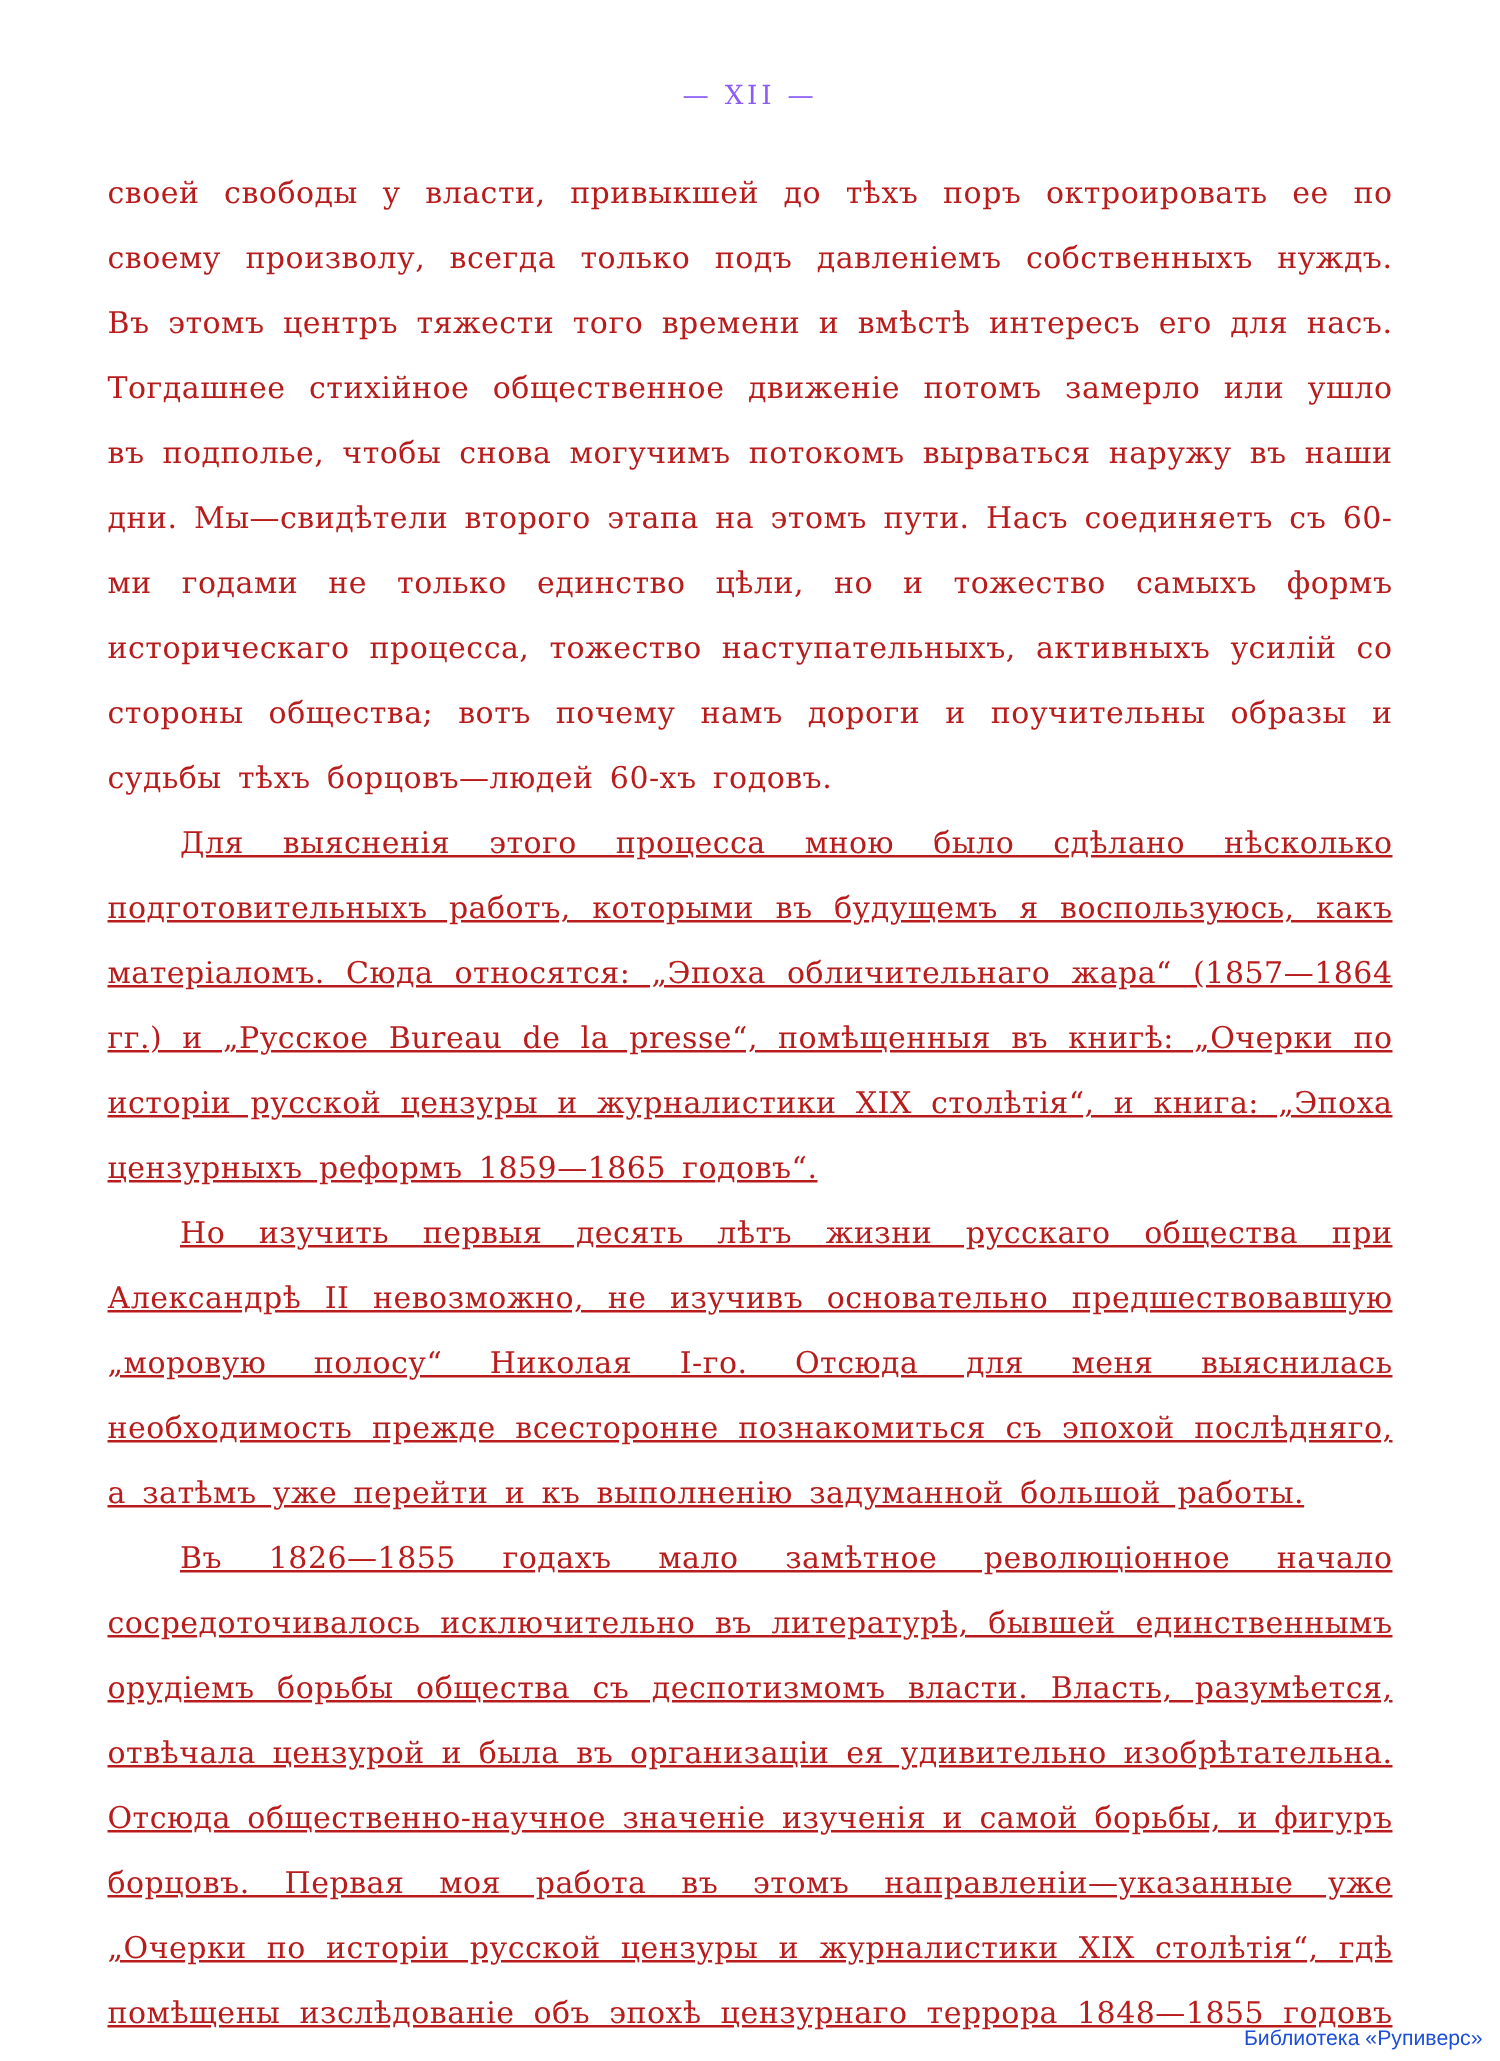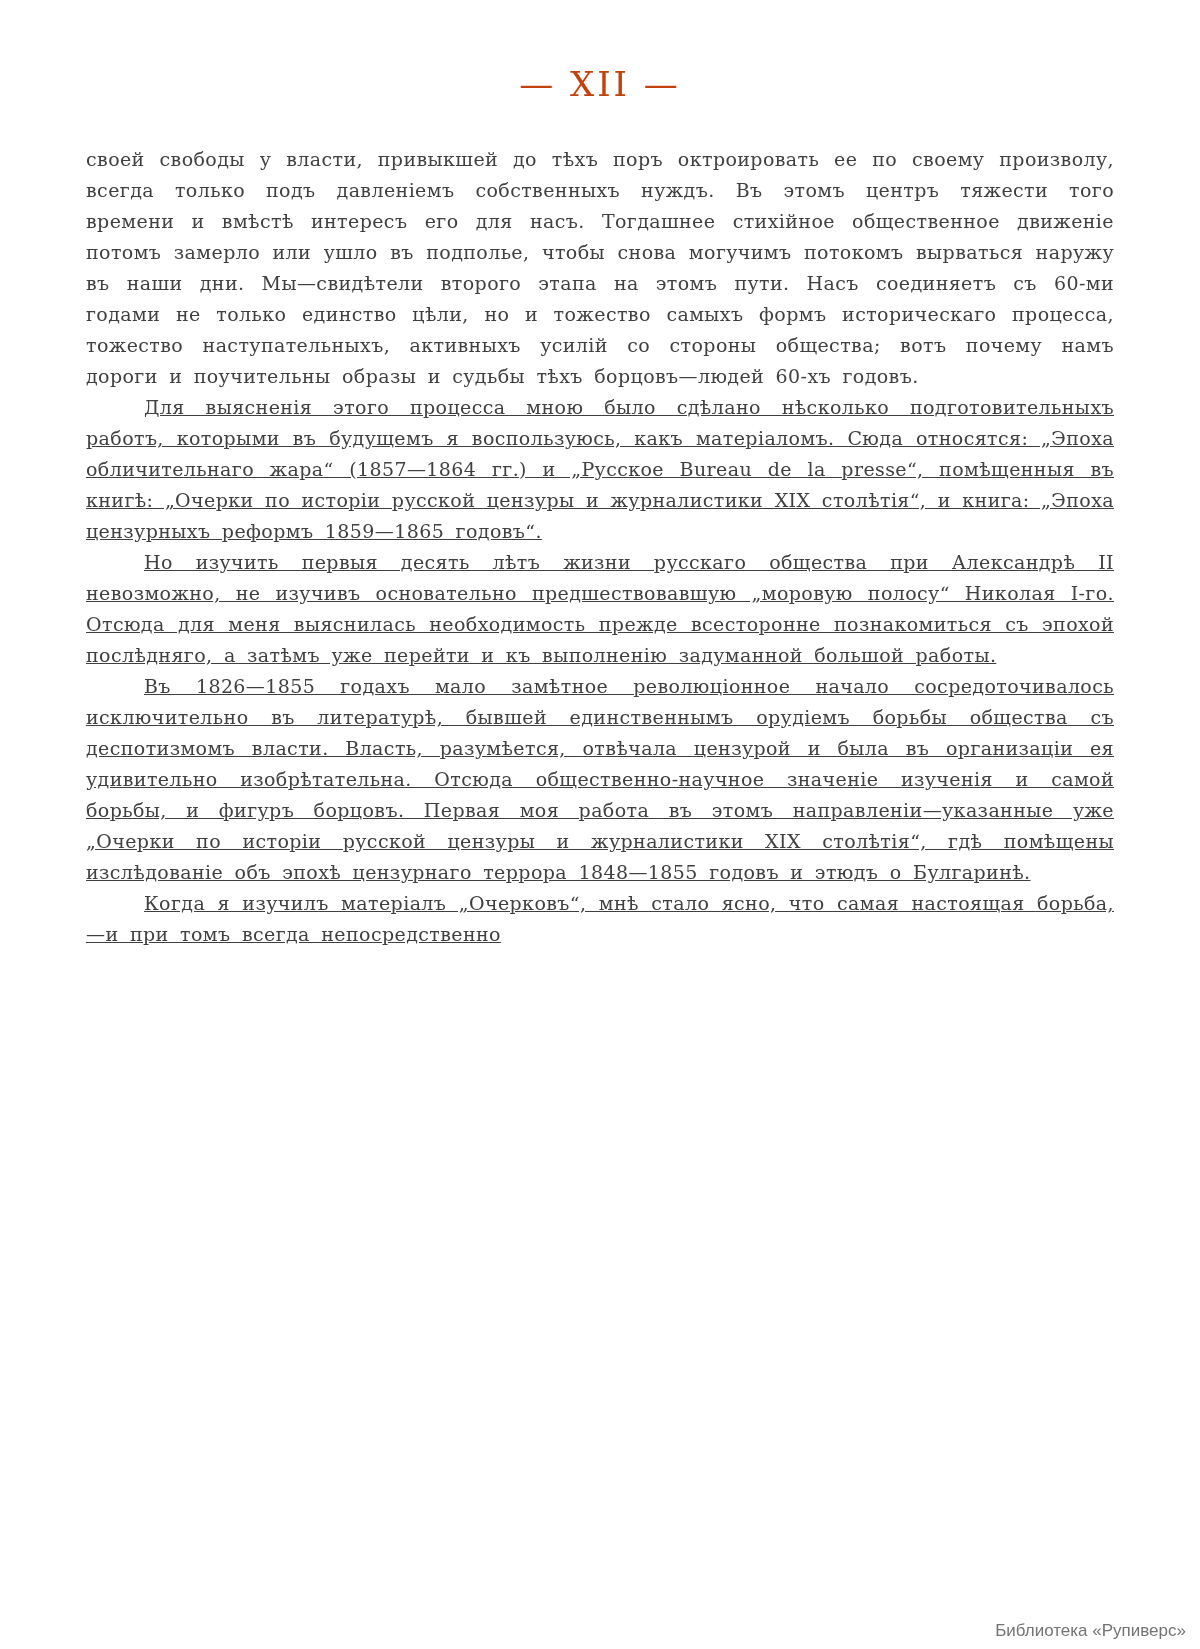--- a/index.html
+++ b/index.html
@@ -17,47 +17,47 @@
   .page {
     box-sizing: border-box;
     width: 1200px;
     height: 1649px;
     padding: 64px 86px 0 86px;
     position: relative;
     background: #ffffff;
   }
   .folio {
     text-align: center;
-    font-size: 34px;
+    font-size: 21px;
     letter-spacing: 3px;
-    color: #c2410c;
+    color: #8b5cf6;
     margin-bottom: 40px;
     font-variant: small-caps;
   }
   .text-block p {
     margin: 0;
     text-align: justify;
-    font-size: 19px;
-    line-height: 31px;
-    color: #404040;
+    font-size: 24px;
+    line-height: 52px;
+    color: #b91c1c;
     letter-spacing: 0.4px;
     word-spacing: 5px;
     hyphens: none;
   }
   .text-block p.indent {
     text-indent: 58px;
     text-decoration: underline;
   }
   .watermark {
     position: absolute;
     right: 14px;
     bottom: 8px;
     font-family: "Liberation Sans", "DejaVu Sans", sans-serif;
     font-size: 17px;
-    color: #737373;
+    color: #1d4ed8;
   }
 </style>
 </head>
 <body>
 
 <div class="page">
 
   <div class="folio">— XII —</div>
 
   <div class="text-block">

